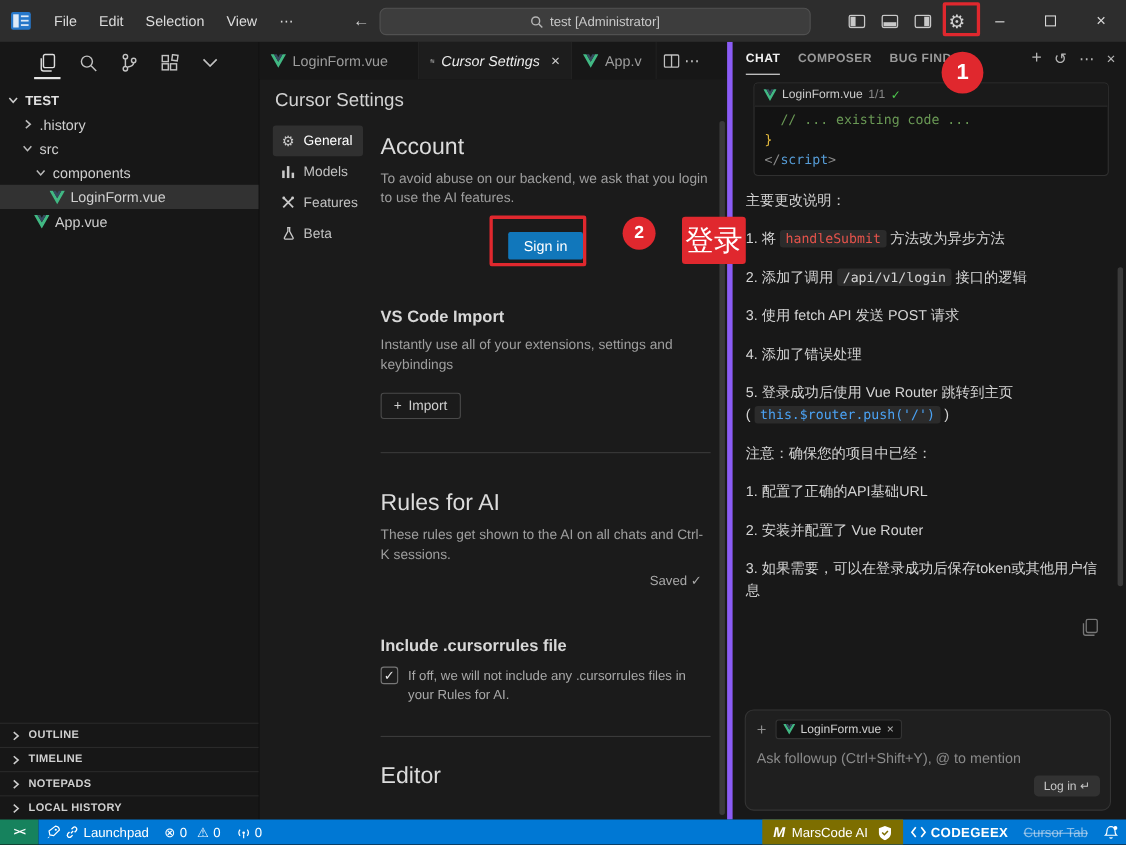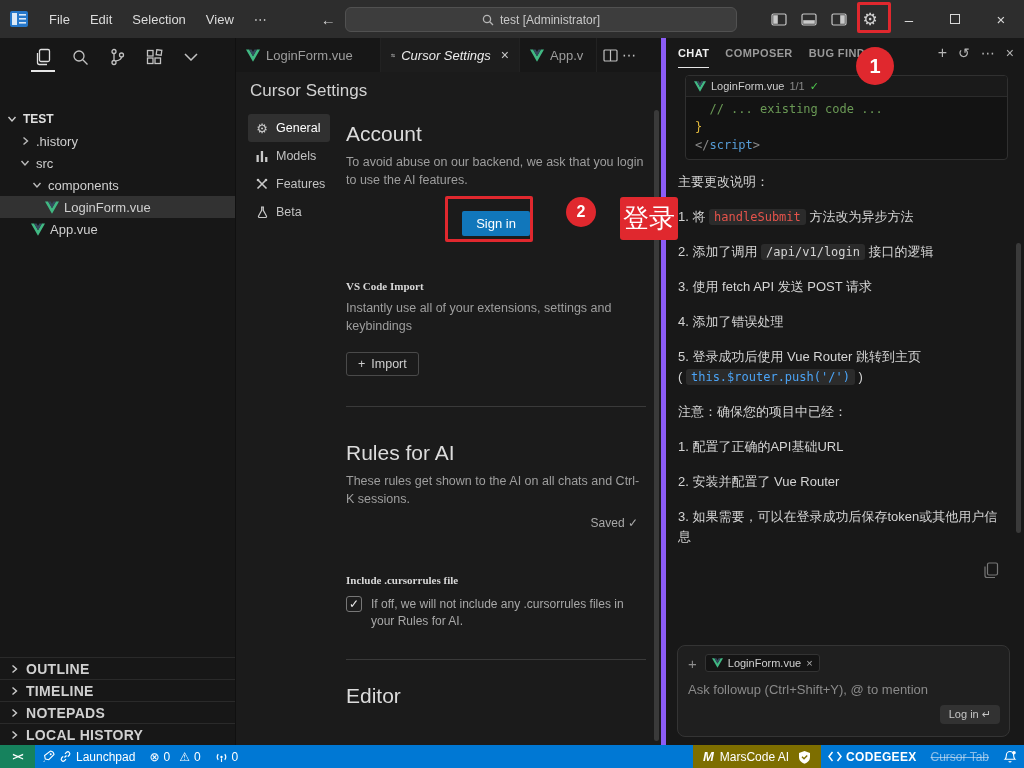--- a/index.html
+++ b/index.html
@@ -22,47 +22,47 @@
   
   .main { position:absolute; top:38px; bottom:23px; left:0; right:0; display:flex; }
 
   
   .sidebar { width:236px; background:#171717; display:flex; flex-direction:column; border-right:1px solid #101010; }
   .activity { height:38px; display:flex; align-items:center; padding-left:32px; gap:15px; }
   .act-ic { width:22px; height:26px; display:flex; align-items:center; justify-content:center; position:relative; }
   .act-ic.active:after { content:""; position:absolute; left:-1px; right:-1px; bottom:-2px; height:2px; background:#e6e6e6; }
   .tree { flex:1; padding-top:4px; font-size:13px; }
   .trow { height:22px; display:flex; align-items:center; gap:5px; color:#cfcfcf; cursor:default; }
-  .trow.root { font-weight:bold; font-size:12px; color:#e0e0e0;margin-top:28px; }
+  .trow.root { font-weight:bold; font-size:12px; color:#e0e0e0; }
   .trow.sel { background:#323232; }
   .ind0{padding-left:6px} .ind1{padding-left:19px} .ind2{padding-left:31px} .ind3{padding-left:45px}
   .chev { width:12px; height:12px; flex:0 0 12px; }
   .vueic { width:14px; height:13px; flex:0 0 14px; }
-  .bottom-panels { font-size:14px; font-weight:bold; letter-spacing:.3px; color:#d0d0d0; }
+  .bottom-panels { font-size:10px; font-weight:bold; letter-spacing:.3px; color:#d0d0d0; }
   .bp-row { height:22px; border-top:1px solid #2a2a2a; display:flex; align-items:center; gap:6px; padding-left:8px; }
 
   
   .editor { width:425px; background:#1b1b1b; position:relative; display:flex; flex-direction:column; }
   .tabbar { height:34px; background:#171717; display:flex; align-items:stretch; }
   .tab { display:flex; align-items:center; gap:6px; padding:0 10px; font-size:13px; color:#9d9d9d; background:#171717; border-right:1px solid #222; overflow:hidden; white-space:nowrap; }
   .tab.active { background:#1d1d1d; color:#ececec; }
   .tab .ital { font-style:italic; }
   .tab-close { font-size:14px; color:#c9c9c9; margin-left:4px; }
   .tab-actions { display:flex; align-items:center; gap:4px; padding:0 6px; color:#c0c0c0; }
   .page-title { height:38px; display:flex; align-items:center; padding-left:14px; font-size:17px; color:#d2d2d2; }
   .settings-body { flex:1; display:flex; position:relative; }
   .settings-nav { width:96px; padding:4px 0 0 12px; }
   .snav-item { height:28px; display:flex; align-items:center; gap:7px; font-size:12.5px; color:#c2c2c2; padding-left:7px; border-radius:3px; margin-right:2px; }
   .snav-item.active { background:#303030; color:#fff; }
   .snav-ic { width:14px; display:flex; justify-content:center; color:#c9c9c9; font-size:13px; }
   .settings-content { width:300px; margin-left:14px; padding-top:2px; }
   .sec-h1 { font-size:21px; font-weight:400; color:#dcdcdc; margin-top:10px; }
   .sec-desc { font-size:12.5px; color:#9e9e9e; line-height:1.45; margin-top:7px; }
   .signin-btn { display:block; margin:22px auto 0; background:#1177bb; color:#fff; border:none; font-size:13px; padding:5px 14px; border-radius:2px; font-family:inherit; }
-  .sec-label { font-size:11px; font-weight:bold; color:#d8d8d8; margin-top:44px;font-family:Liberation Serif, serif; }
+  .sec-label { font-size:15px; font-weight:bold; color:#d8d8d8; margin-top:44px; }
   .import-btn { margin-top:16px; background:transparent; border:1px solid #4a4a4a; color:#cfcfcf; font-size:12.5px; padding:4px 11px; border-radius:3px; display:inline-flex; align-items:center; gap:6px; font-family:inherit; }
   .divider { border:none; border-top:1px solid #3a3a3a; margin-top:30px; }
   .rules-box { margin-top:24px; width:292px; height:68px; background:#29292b; border:1px solid #343436; border-radius:6px; padding:10px 12px; font-size:12.5px; color:#d2d2d2; font-family:inherit; resize:none; outline:none; }
   .saved { text-align:right; width:292px; font-size:12px; color:#a8a8a8; margin-top:8px; }
   .chk-row { display:flex; gap:9px; margin-top:10px; }
   .chk { width:16px; height:16px; border:1px solid #777; border-radius:3px; background:#1d1d1d; color:#e8e8e8; font-size:12px; display:flex; align-items:center; justify-content:center; flex:0 0 16px; }
   .chk-desc { font-size:12px; color:#a8a8a8; line-height:1.4; width:262px; }
   .settings-scrollbar { position:absolute; right:2px; top:0; bottom:4px; width:5px; background:#3a3a3a; border-radius:3px; }
 
   

